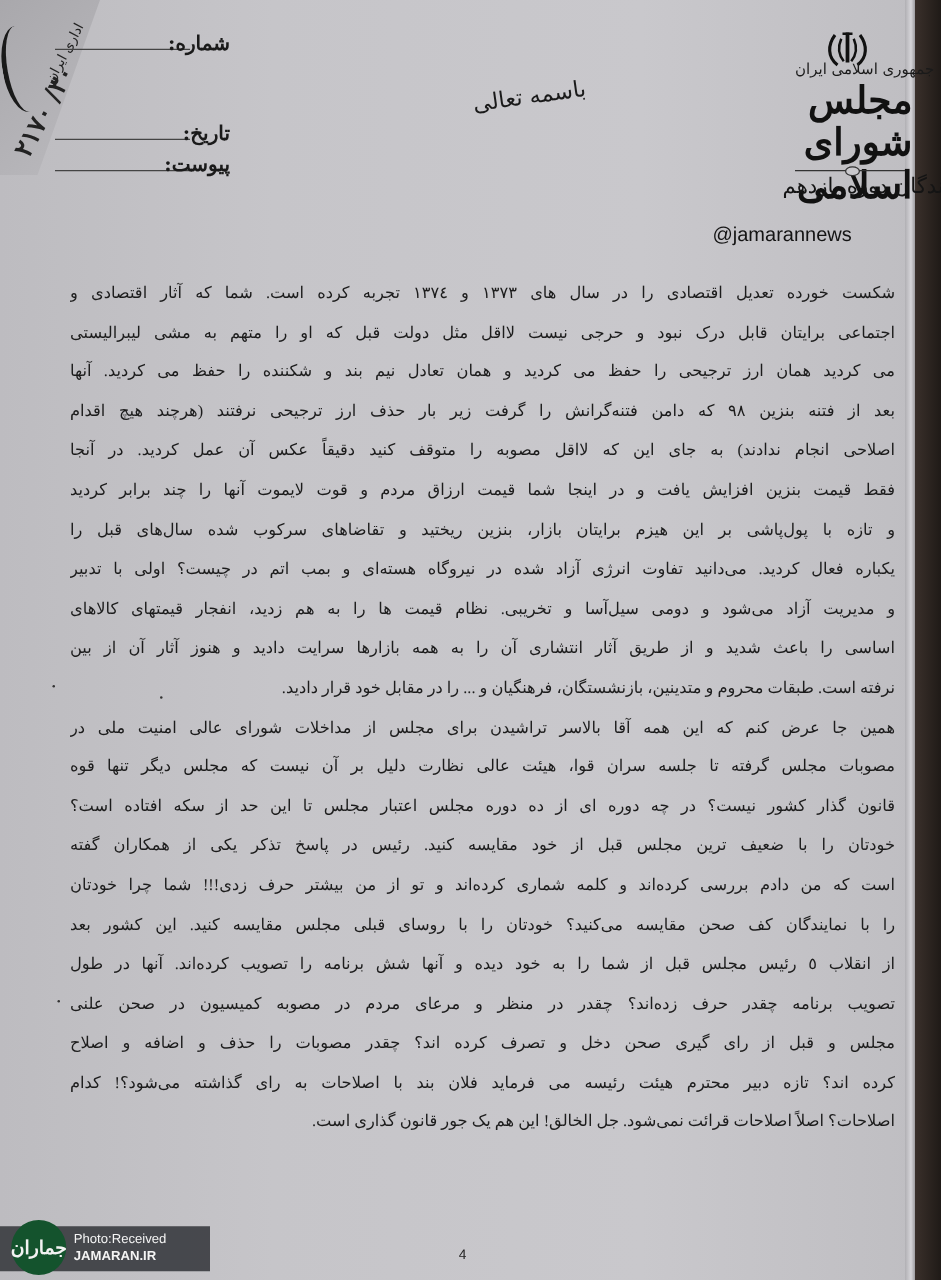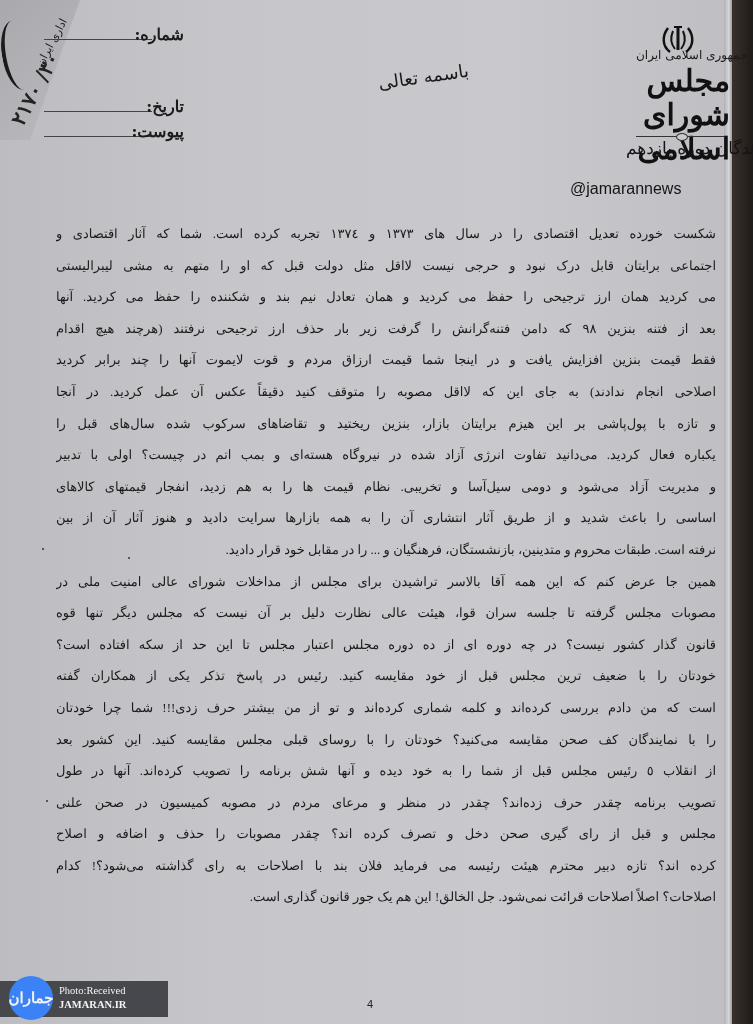--- a/index.html
+++ b/index.html
@@ -233,34 +233,34 @@
       height: 36px;
       background: rgba(60, 62, 66, 0.92);
     }
     .credit-logo {
       position: absolute;
       left: 9px;
       top: 976px;
       width: 44px;
       height: 44px;
       border-radius: 50%;
-      background: #3b82f6;
+      background: #14532d;
       display: flex;
       align-items: center;
       justify-content: center;
       color: #f2f2f2;
       font-family: "DejaVu Serif", serif;
       font-size: 15px;
       font-weight: bold;
     }
     .credit-text {
       position: absolute;
       left: 59px;
       top: 984px;
-      font-family: Liberation Serif, serif;
+      font-family: Liberation Sans, sans-serif;
       color: #f4f4f4;
       font-size: 10.5px;
       line-height: 14px;
     }
     .credit-text .credit-site {
       font-weight: bold;
     }
     .stray-dot {
       position: absolute;
       width: 2px;
@@ -310,22 +310,22 @@
   <div class="field-label">پیوست:</div>
 </div>
 
 <div class="watermark-handle">@jamarannews</div>
 
 <div class="letter-body">
   <div class="text-line">شکست خورده تعدیل اقتصادی را در سال های ۱۳۷۳ و ۱۳۷٤ تجربه کرده است. شما که آثار اقتصادی و</div>
   <div class="text-line">اجتماعی برایتان قابل درک نبود و حرجی نیست لااقل مثل دولت قبل که او را متهم به مشی لیبرالیستی</div>
   <div class="text-line">می کردید همان ارز ترجیحی را حفظ می کردید و همان تعادل نیم بند و شکننده را حفظ می کردید. آنها</div>
   <div class="text-line">بعد از فتنه بنزین ۹۸ که دامن فتنه‌گرانش را گرفت زیر بار حذف ارز ترجیحی نرفتند (هرچند هیچ اقدام</div>
+  <div class="text-line">اصلاحی انجام ندادند) به جای این که لااقل مصوبه را متوقف کنید دقیقاً عکس آن عمل کردید. در آنجا</div>
   <div class="text-line">فقط قیمت بنزین افزایش یافت و در اینجا شما قیمت ارزاق مردم و قوت لایموت آنها را چند برابر کردید</div>
-  <div class="text-line">اصلاحی انجام ندادند) به جای این که لااقل مصوبه را متوقف کنید دقیقاً عکس آن عمل کردید. در آنجا</div>
   <div class="text-line">و تازه با پول‌پاشی بر این هیزم برایتان بازار، بنزین ریختید و تقاضاهای سرکوب شده سال‌های قبل را</div>
   <div class="text-line">یکباره فعال کردید. می‌دانید تفاوت انرژی آزاد شده در نیروگاه هسته‌ای و بمب اتم در چیست؟ اولی با تدبیر</div>
   <div class="text-line">و مدیریت آزاد می‌شود و دومی سیل‌آسا و تخریبی. نظام قیمت ها را به هم زدید، انفجار قیمتهای کالاهای</div>
   <div class="text-line">اساسی را باعث شدید و از طریق آثار انتشاری آن را به همه بازارها سرایت دادید و هنوز آثار آن از بین</div>
   <div class="text-line last">نرفته است. طبقات محروم و متدینین، بازنشستگان، فرهنگیان و ... را در مقابل خود قرار دادید.</div>
   <div class="text-line">همین جا عرض کنم که این همه آقا بالاسر تراشیدن برای مجلس از مداخلات شورای عالی امنیت ملی در</div>
   <div class="text-line">مصوبات مجلس گرفته تا جلسه سران قوا، هیئت عالی نظارت دلیل بر آن نیست که مجلس دیگر تنها قوه</div>
   <div class="text-line">قانون گذار کشور نیست؟ در چه دوره ای از ده دوره مجلس اعتبار مجلس تا این حد از سکه افتاده است؟</div>
   <div class="text-line">خودتان را با ضعیف ترین مجلس قبل از خود مقایسه کنید. رئیس در پاسخ تذکر یکی از همکاران گفته</div>
   <div class="text-line">است که من دادم بررسی کرده‌اند و کلمه شماری کرده‌اند و تو از من بیشتر حرف زدی!!! شما چرا خودتان</div>

